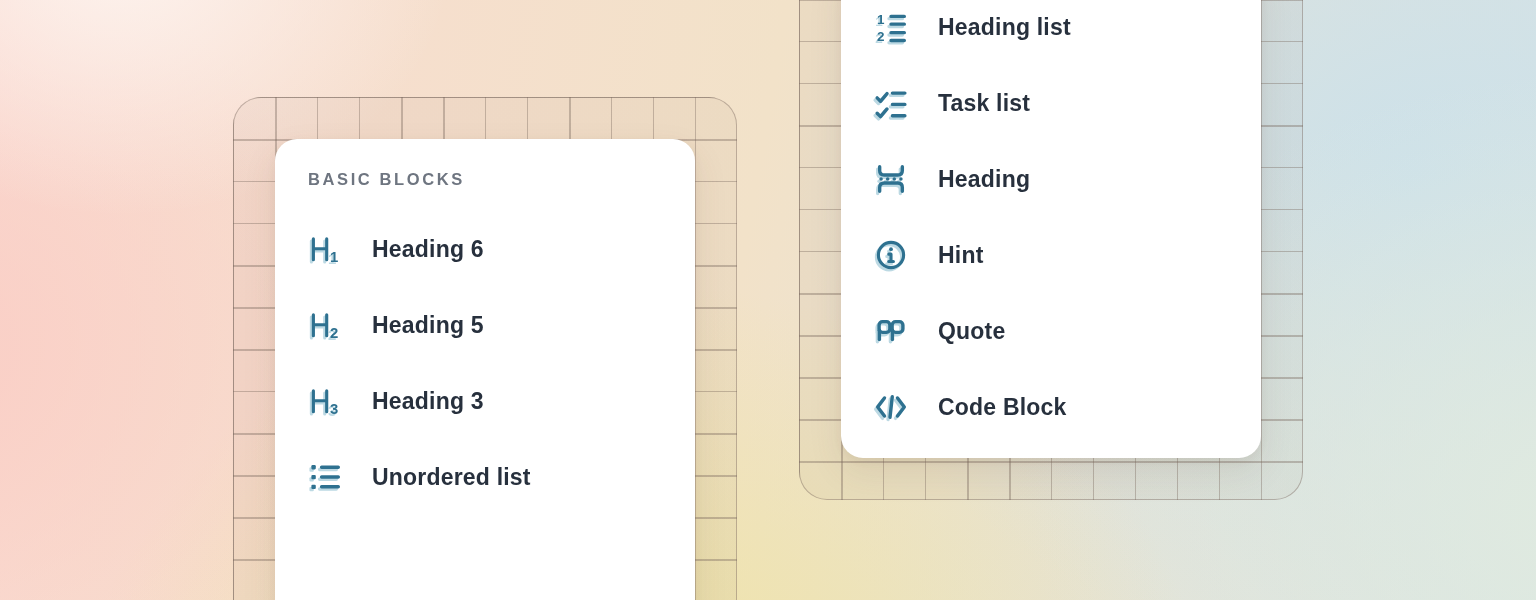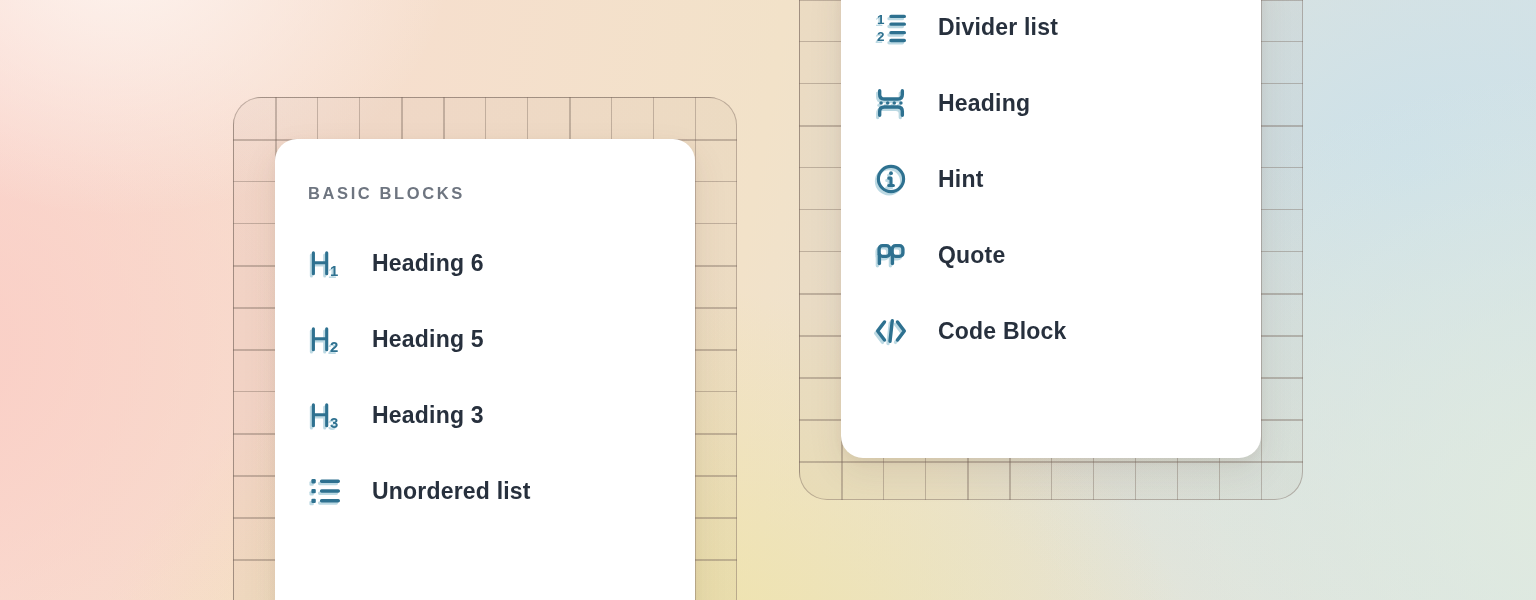--- a/index.html
+++ b/index.html
@@ -38,21 +38,21 @@
   .card{
     position:absolute;
     background:var(--card-bg,#fff);
     border-radius:22px;
     box-shadow:0 14px 34px rgba(96,64,48,0.10), 0 3px 10px rgba(96,64,48,0.06);
   }
   .card-left {left:275px; top:139px; width:420px; height:520px;}
   .card-right{left:841px; top:-40px; width:420px; height:498px;}
 
   .card-header{
-    margin:38px 0 0 33px;
+    margin:24px 0 0 33px;
     height:32px;
     display:flex;align-items:center;
     font-size:16.5px;
     font-weight:bold;
     letter-spacing:2.6px;
     color:var(--title-gray,#6e7580);
   }
   .menu-list{list-style:none;margin:0;padding:0 0 0 33px;}
   .card-left  .menu-list{padding-top:16px;}
   .card-right .menu-list{padding-top:29px;}
@@ -167,21 +167,36 @@
                 <text class="fill" x="2.2" y="22" font-size="9.5">2</text>
                 <path d="M12 4.5 H21.4 M12 10 H21.4 M12 16 H21.4 M12 21.5 H21.4"></path>
               </g>
               <g class="d">
                 <text class="fill" x="2.2" y="10" font-size="9.5">1</text>
                 <text class="fill" x="2.2" y="22" font-size="9.5">2</text>
                 <path d="M12 4.5 H21.4 M12 10 H21.4 M12 16 H21.4 M12 21.5 H21.4"></path>
               </g>
             </svg>
           </span>
-          <span class="menu-label">Divider list</span>
+          <span class="menu-label">Heading list</span>
+        </li>
+        <li class="menu-item">
+          <span class="menu-icon">
+            <svg viewBox="0 0 24 24" aria-hidden="true">
+              <g class="l" transform="translate(-1.4,1.6)">
+                <path d="M2.2 8.4 L4.6 10.8 L9.2 5.4 M2.2 19.2 L4.6 21.6 L9.2 16.2"></path>
+                <path d="M13 5 H21.8 M13 13 H21.8 M13 21 H21.8"></path>
+              </g>
+              <g class="d">
+                <path d="M2.2 8.4 L4.6 10.8 L9.2 5.4 M2.2 19.2 L4.6 21.6 L9.2 16.2"></path>
+                <path d="M13 5 H21.8 M13 13 H21.8 M13 21 H21.8"></path>
+              </g>
+            </svg>
+          </span>
+          <span class="menu-label">Task list</span>
         </li>
         <li class="menu-item">
           <span class="menu-icon">
             <svg viewBox="0 0 24 24" aria-hidden="true">
               <g class="l" transform="translate(-1.4,1.6)">
                 <path d="M4 3.4 V6 Q4 9.2 7.2 9.2 H16.8 Q20 9.2 20 6 V3.4"></path>
                 <path d="M4 20.6 V18 Q4 14.8 7.2 14.8 H16.8 Q20 14.8 20 18 V20.6"></path>
                 <circle class="fill" cx="5" cy="12" r="1.25"></circle>
                 <circle class="fill" cx="9.67" cy="12" r="1.25"></circle>
                 <circle class="fill" cx="14.33" cy="12" r="1.25"></circle>

